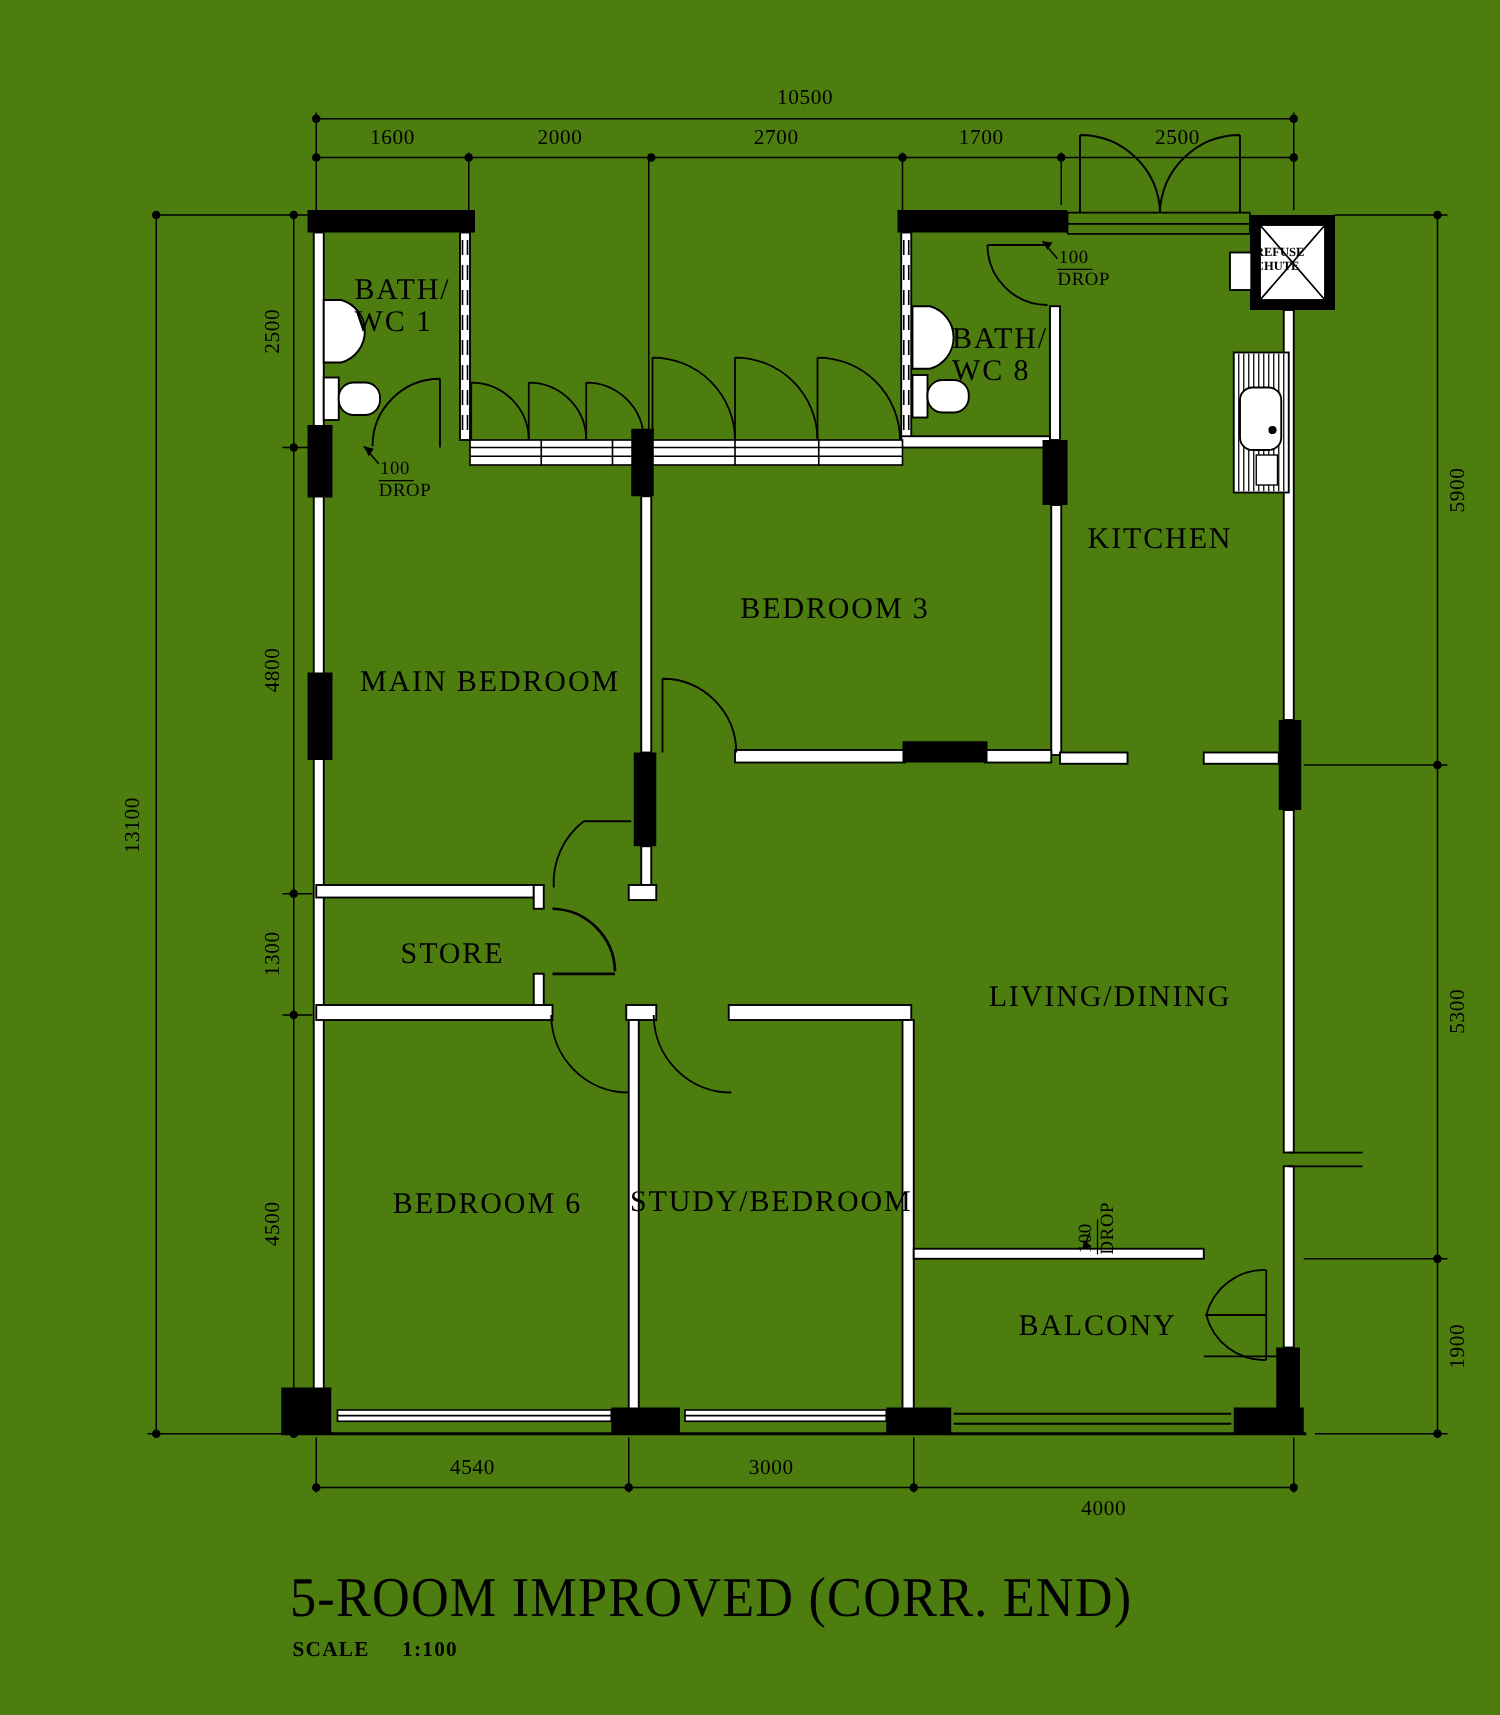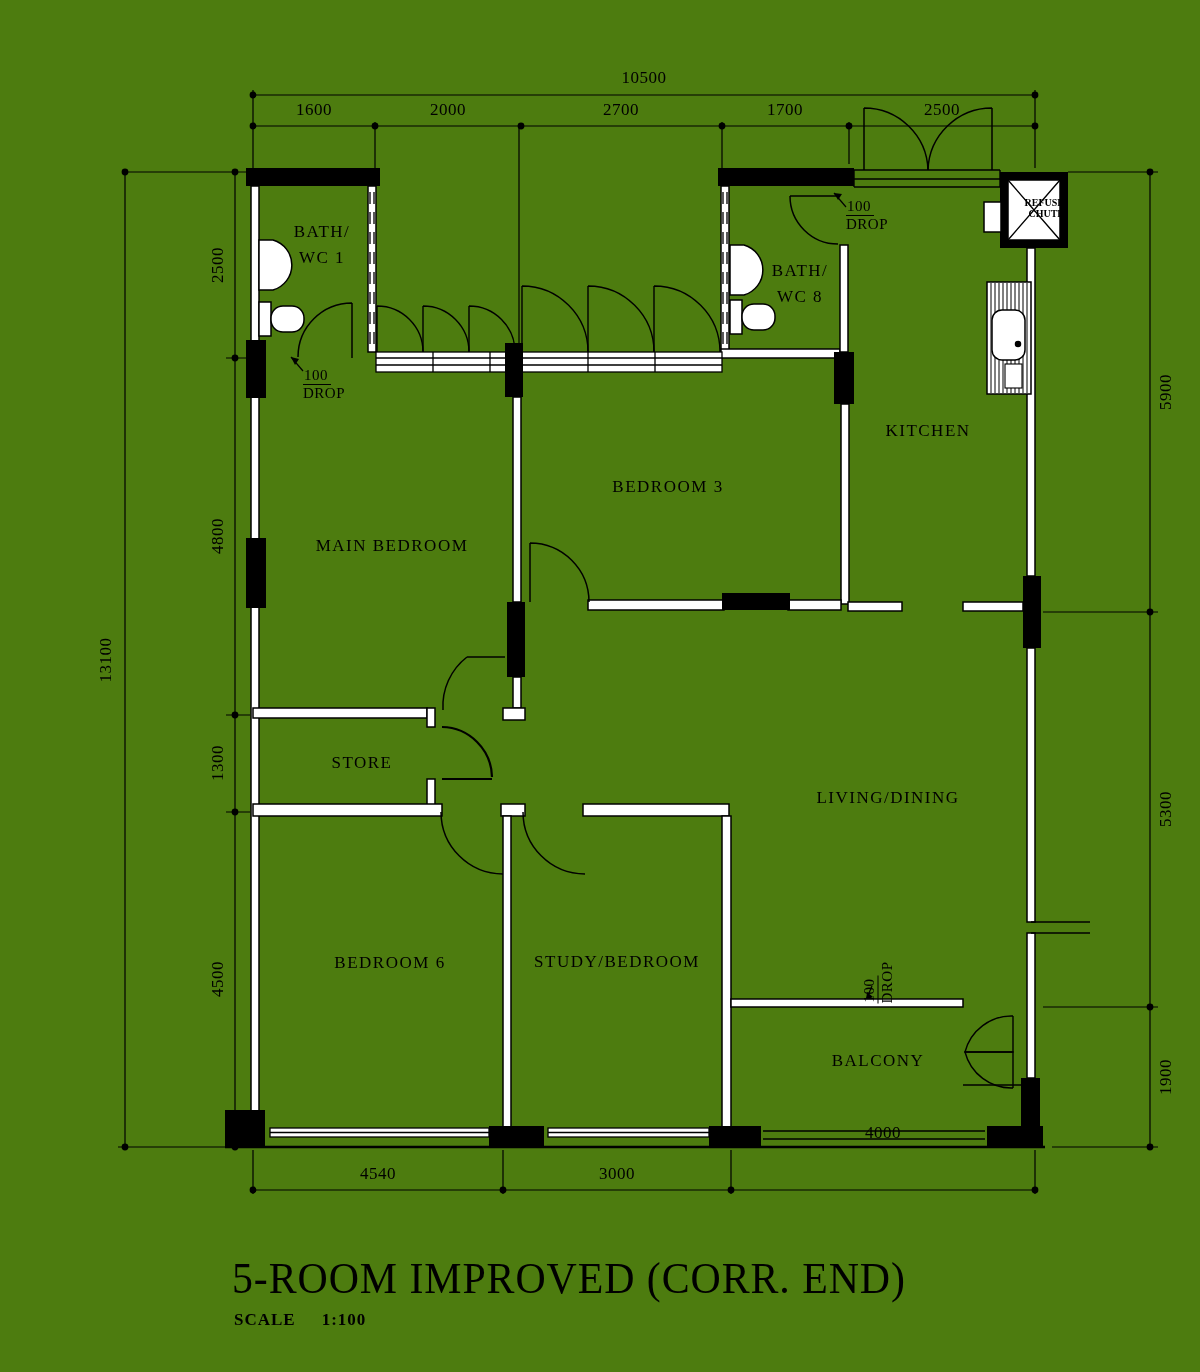--- a/index.html
+++ b/index.html
@@ -2,27 +2,27 @@
 <html><head>
 <meta charset="utf-8">
 <style>
   html,body{margin:0;padding:0;background:#fff}
   #stage{position:relative;width:1200px;height:1372px;background:#4d7c0f;overflow:hidden;
          font-family:Liberation Serif, serif;color:#000}
   #plan-svg{position:absolute;left:0;top:0}
   .dim{position:absolute;font-size:17px;letter-spacing:.5px;white-space:nowrap;
        transform:translate(-50%,-50%)}
   .dim.v{transform:translate(-50%,-50%) rotate(-90deg)}
-  .room{position:absolute;font-size:17px;letter-spacing:1.5px;line-height:26px;text-align:center;
+  .room{position:absolute;font-size:24px;letter-spacing:1.5px;line-height:26px;
         white-space:nowrap;transform:translate(-50%,-50%)}
   .drop{position:absolute;font-size:15px;line-height:17px;letter-spacing:.5px}
   .drop .top-val{display:inline-block;border-bottom:1.7px solid #000;padding:0 3px 0 1px}
   .drop.vert{transform:rotate(-90deg);transform-origin:center;text-align:left}
   .refuse{position:absolute;width:60px;font-size:10px;font-weight:bold;line-height:11px;
-          text-align:right}
+          text-align:left}
   .title{position:absolute;font-size:45px;letter-spacing:1px;white-space:nowrap;
          transform:scaleX(.93);transform-origin:left top;font-weight:400}
   .scalebar{position:absolute;font-size:17px;font-weight:bold;letter-spacing:1px}
   .scalebar span{margin-right:26px}
 </style>
 </head>
 <body>
 
 <div id="stage">
 
@@ -219,21 +219,21 @@
   <div class="dim v" style="left:218px;top:536px">4800</div>
   <div class="dim v" style="left:218px;top:763px">1300</div>
   <div class="dim v" style="left:218px;top:979px">4500</div>
 
   <div class="dim v" style="left:1166px;top:392px">5900</div>
   <div class="dim v" style="left:1166px;top:809px">5300</div>
   <div class="dim v" style="left:1166px;top:1077px">1900</div>
 
   <div class="dim" style="left:378px;top:1174px">4540</div>
   <div class="dim" style="left:617px;top:1174px">3000</div>
-  <div class="dim" style="left:883px;top:1133px">4000</div>
+  <div class="dim" style="left:883px;top:1207px">4000</div>
 
   <div class="room" style="left:322px;top:245px">
     <div>BATH/</div>
     <div>WC 1</div>
   </div>
   <div class="room" style="left:800px;top:284px">
     <div>BATH/</div>
     <div>WC 8</div>
   </div>
   <div class="room" style="left:928px;top:431px">KITCHEN</div>

